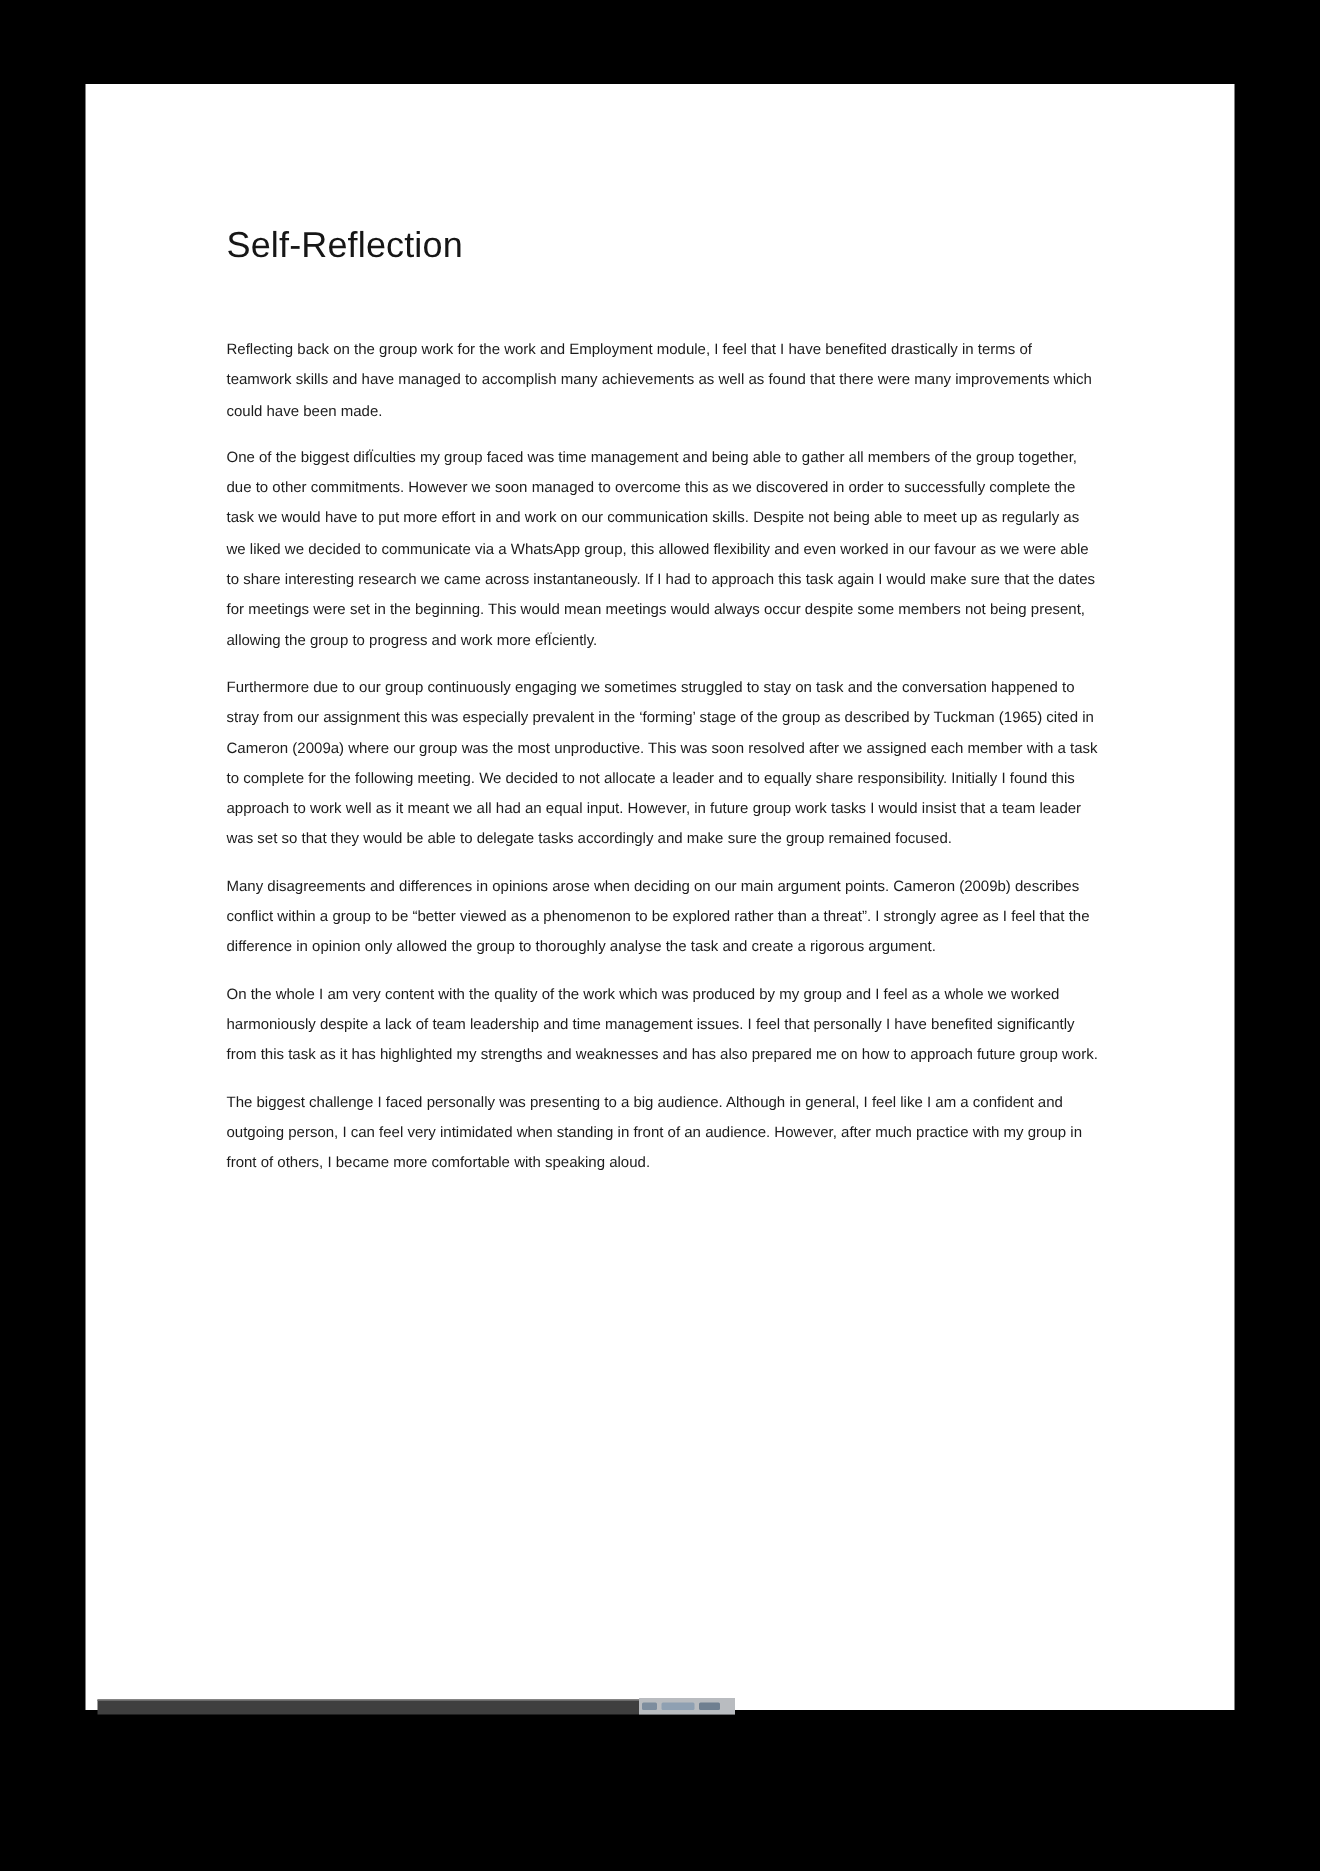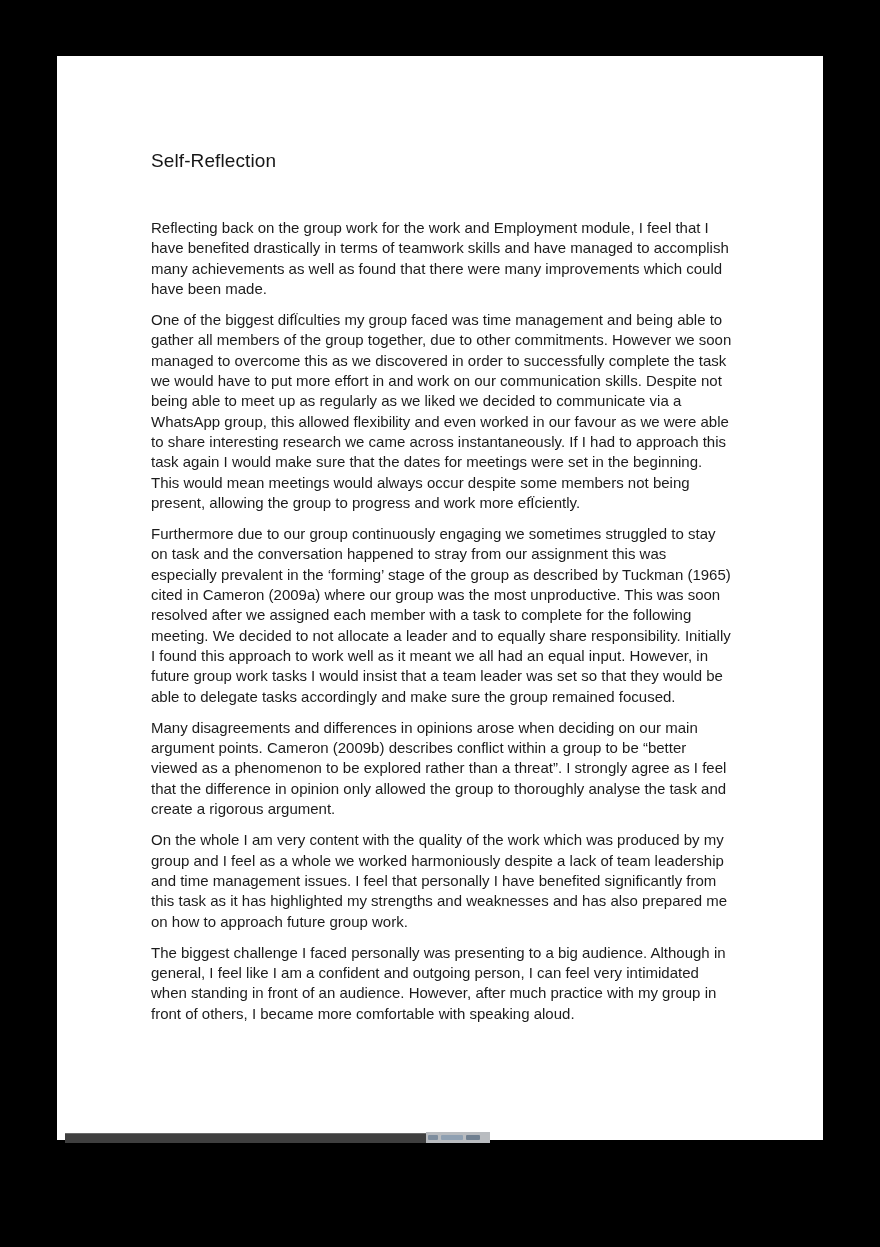--- a/index.html
+++ b/index.html
@@ -23,28 +23,28 @@
     background: #ffffff;
   }
   .doc-content {
     position: absolute;
     left: 94px;
     top: 94px;
     width: 582px;
     color: #1c1c1c;
   }
   .doc-title {
-    font-size: 19px;
+    font-size: 24px;
     font-weight: 500;
     color: #161616;
     margin: 0 0 46px 0;
     letter-spacing: 0.1px;
   }
   .doc-body p {
-    font-size: 15px;
+    font-size: 10px;
     line-height: 20.3px;
     margin: 0 0 11px 0;
     color: #1c1c1c;
     text-align: left;
   }
   
   .bottom-strip {
     position: absolute;
     left: 65px;
     top: 1133px;

